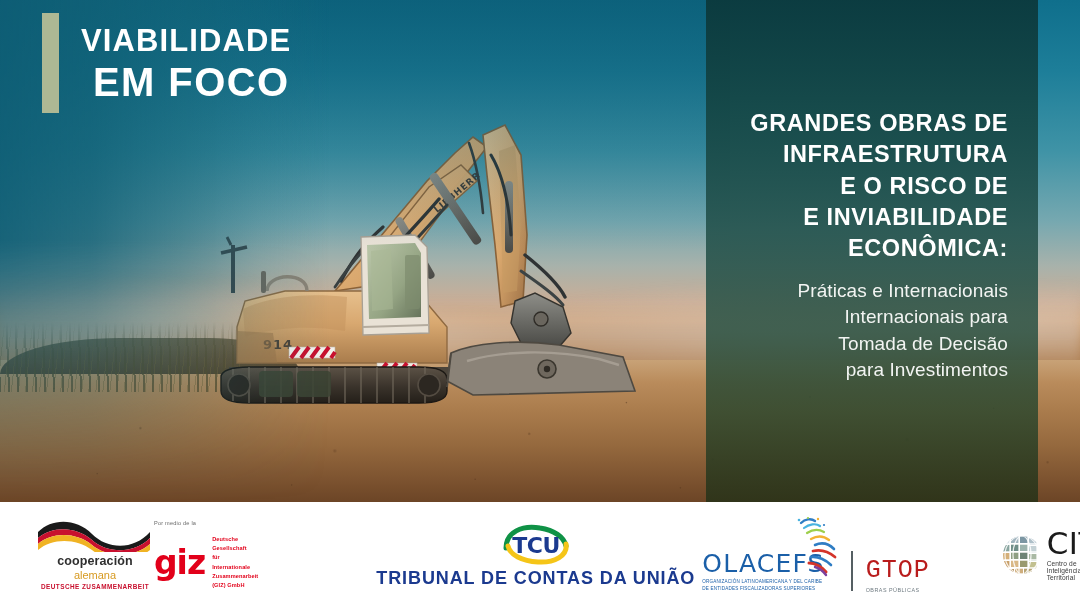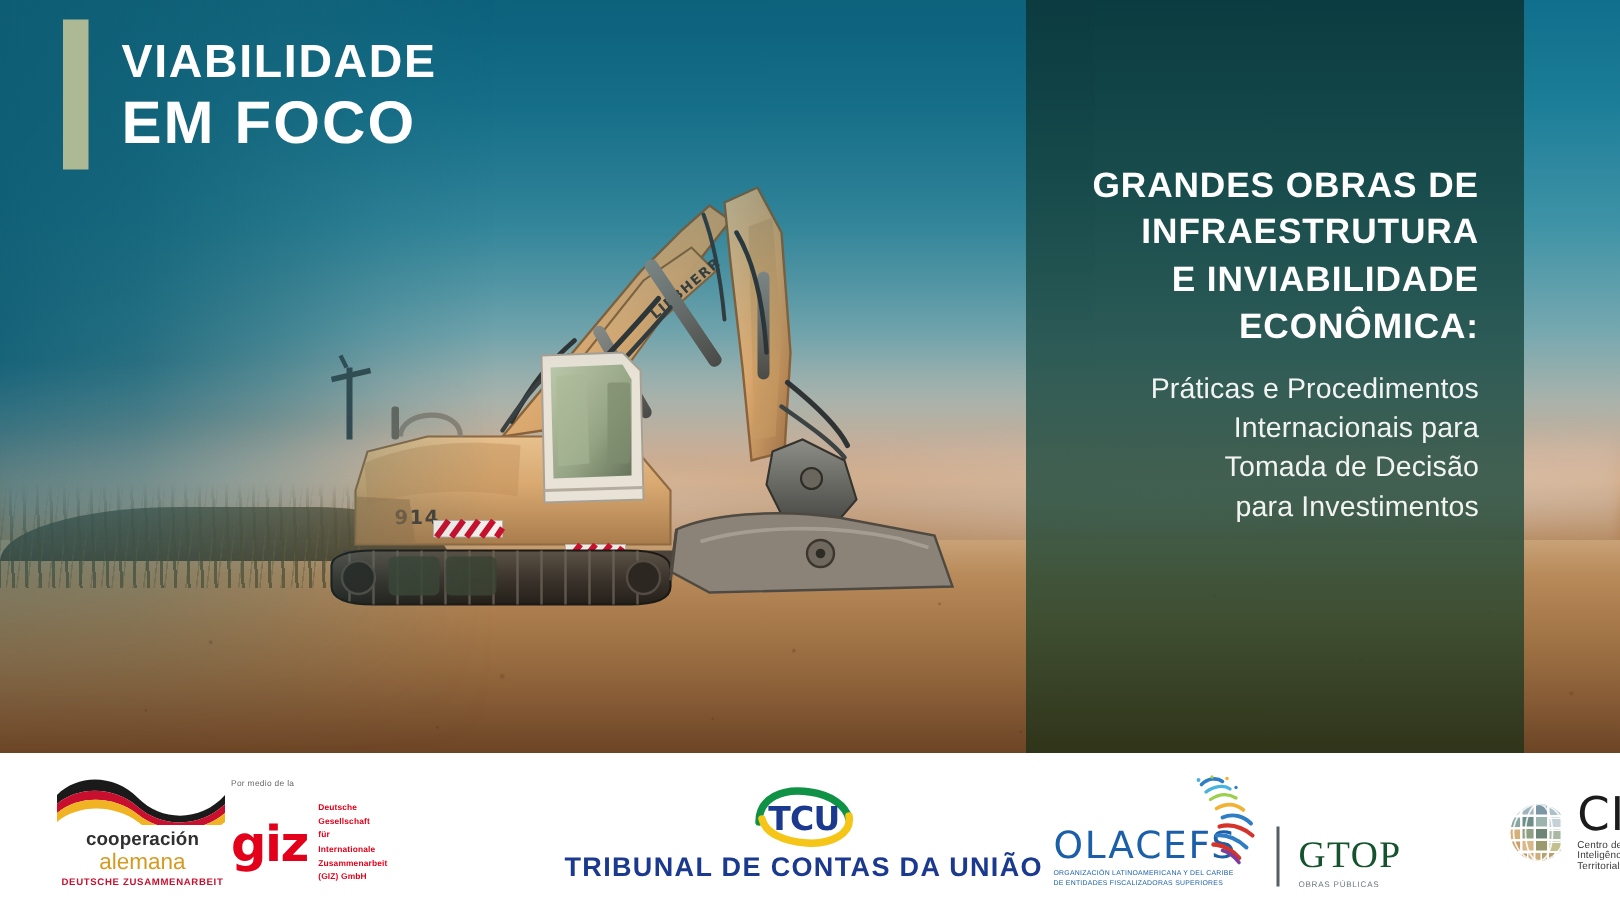--- a/index.html
+++ b/index.html
@@ -126,25 +126,26 @@
   .brand-text { margin-left: 22px; padding-top: 12px; }
   .brand-l1 {
     color: #ffffff; font-size: 31px; font-weight: 700;
     letter-spacing: 1.1px; line-height: 1.02;
     text-transform: uppercase;
   }
   .brand-l2 {
     color: #ffffff; font-size: 40px; font-weight: 700;
     letter-spacing: 1.4px; line-height: 1.08; margin-top: 4px;
     text-transform: uppercase;
+    margin-left: 12px;
   }
 
   
   .green-panel {
-    position: absolute; left: 684px; top: 0; width: 332px; height: 502px;
+    position: absolute; left: 706px; top: 0; width: 332px; height: 502px;
     background: linear-gradient(to bottom,
         rgba(11,56,59,.93) 0%,
         rgba(20,68,66,.90) 22%,
         rgba(34,80,74,.88) 46%,
         rgba(42,82,68,.86) 66%,
         rgba(46,72,46,.86) 82%,
         rgba(40,50,24,.88) 100%);
   }
   .green-inner {
     position: absolute; left: 0; top: 0; right: 0; bottom: 0;
@@ -166,21 +167,21 @@
     position: absolute; left: 0; bottom: 0; width: 1080px; height: 106px;
     background: #ffffff;
     display: flex; align-items: center;
   }
   .logo-slot { position: relative; height: 76px; display: flex; align-items: center; }
 
   
   .giz-deu { margin-left: 36px; width: 124px; }
   .deu-ribbon { width: 118px; height: 32px; display: block; margin: 0 auto 3px; }
   .deu-coop { font-size: 12.5px; font-weight: 700; color: #2f2f2f; letter-spacing: .1px; text-align: center; line-height: 1.05; }
-  .deu-alem { font-size: 15px; font-weight: 400; color: #d79a21; text-align: center; line-height: 1.12; margin-top: 1px; }
+  .deu-alem { font-size: 11px; font-weight: 400; color: #d79a21; text-align: center; line-height: 1.12; margin-top: 1px; }
   .deu-sub  { font-size: 6.4px; font-weight: 700; color: #c8102e; letter-spacing: .45px; text-align: center; margin-top: 2px; }
 
   
   .giz { margin-left: 0; width: 160px; position: relative; }
   .giz-por { font-size: 5.6px; color: #6b6b6b; letter-spacing: .2px; margin-bottom: 9px; }
   .giz-row { display: flex; align-items: center; }
   .giz-word { font-size: 33px; font-weight: 700; color: #e2001a; letter-spacing: -1px; line-height: .82; font-family: "DejaVu Sans", sans-serif; }
   .giz-desc { font-size: 5.6px; font-weight: 700; color: #e2001a; line-height: 1.62; margin-left: 7px; letter-spacing: .1px; }
 
   
@@ -188,21 +189,21 @@
   .tcu-mark { width: 96px; height: 44px; display: block; margin: 0 auto; }
   .tcu-name { font-size: 18px; font-weight: 700; color: #1b3a8f; letter-spacing: .9px; margin-top: 2px; white-space: nowrap; }
 
   
   .olacefs { margin-left: 86px; display: flex; align-items: flex-end; }
   .ola-left { position: relative; }
   .ola-map { position: absolute; right: -22px; top: -36px; width: 56px; height: 62px; }
   .ola-word { font-size: 25px; font-weight: 400; color: #1a5fa8; letter-spacing: 1.2px; line-height: 1; font-family: "DejaVu Sans", sans-serif; }
   .ola-sub { font-size: 4.6px; color: #1a5fa8; letter-spacing: .18px; line-height: 1.5; margin-top: 3px; }
   .ola-div { width: 2px; height: 40px; background: #555f63; margin: 0 13px 2px 26px; }
-  .gtop-word { font-size: 25px; font-weight: 400; color: #14532d; letter-spacing: 1px; line-height: 1; font-family: Liberation Serif, serif; text-align: center; }
+  .gtop-word { font-size: 25px; font-weight: 400; color: #b91c1c; letter-spacing: 1px; line-height: 1; font-family: Liberation Mono, monospace; text-align: center; }
   .gtop-sub { font-size: 5.4px; color: #6e7a80; letter-spacing: .5px; margin-top: 4px; }
 
   
   .cit { margin-left: 70px; display: flex; align-items: center; }
   .cit-globe { width: 44px; height: 44px; flex: none; }
   .cit-txt { margin-left: 3px; }
   .cit-word { font-size: 31px; font-weight: 400; color: #1b1b1b; letter-spacing: .5px; line-height: .95; font-family: "DejaVu Sans", sans-serif; }
   .cit-sub { font-size: 6.6px; color: #3a3a3a; letter-spacing: .12px; margin-top: 2px; }
 </style>
 </head>
@@ -334,25 +335,26 @@
       <div class="brand-l1">VIABILIDADE</div>
       <div class="brand-l2">EM FOCO</div>
     </div>
   </div>
 
   <div class="green-panel">
     <div class="green-inner">
       <div class="headline">
         <div>GRANDES OBRAS DE</div>
         <div>INFRAESTRUTURA</div>
+        <div>E O RISCO DE</div>
         <div>E INVIABILIDADE</div>
         <div>ECONÔMICA:</div>
       </div>
       <div class="subline">
-        <div>Práticas e Procedimentos</div>
+        <div>Práticas e Internacionais</div>
         <div>Internacionais para</div>
         <div>Tomada de Decisão</div>
         <div>para Investimentos</div>
       </div>
     </div>
   </div>
 
   <div class="footer">
 
     <div class="logo-slot giz-deu">

